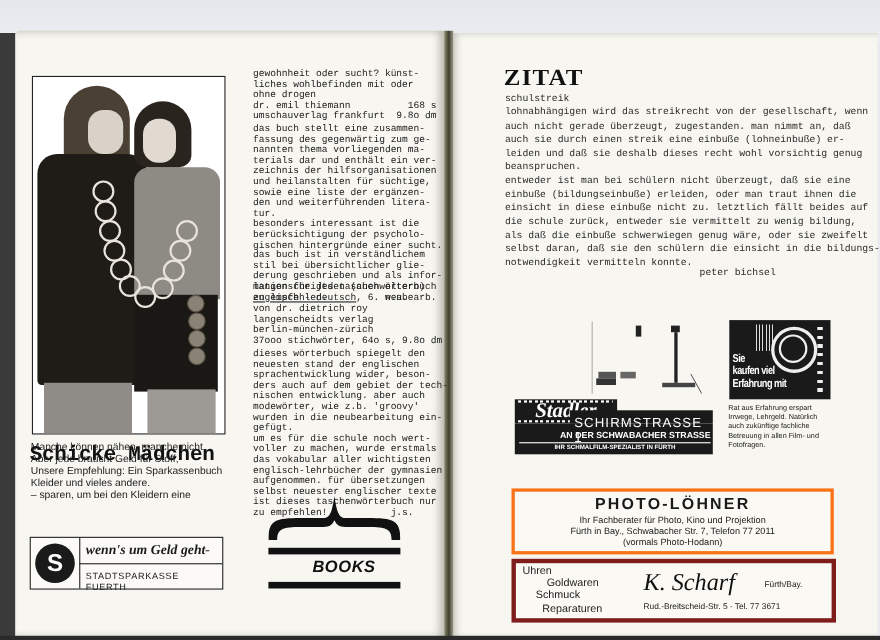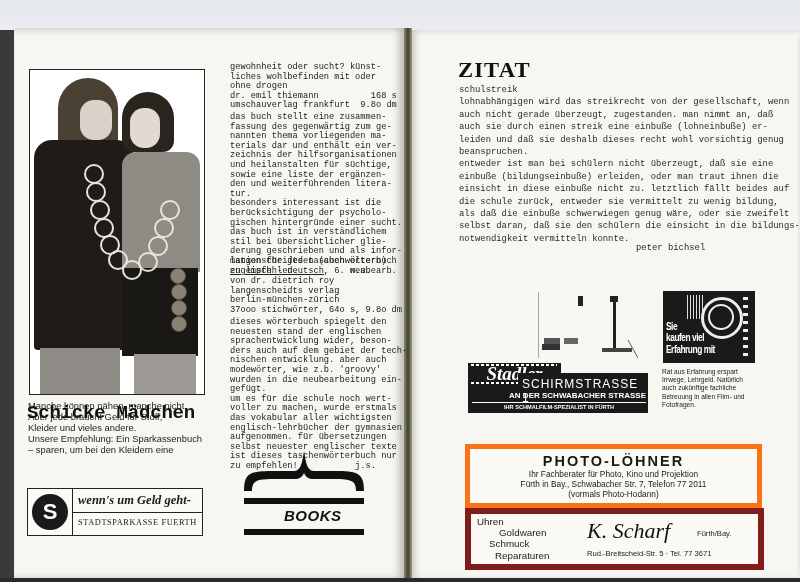--- a/index.html
+++ b/index.html
@@ -27,21 +27,21 @@
   .ring{position:absolute;width:16px;height:16px;border:2px solid #e8e4dc;border-radius:50%;}
   .disc{position:absolute;width:14px;height:14px;background:#8a8274;border-radius:50%;border:1px solid #5a5448;}
 
   .ad-title{position:absolute;left:27px;top:402px;font-family:Liberation Mono, monospace;font-weight:bold;font-size:19px;letter-spacing:-0.2px;color:#111;}
   .ad-body{position:absolute;left:28px;top:400px;width:190px;font-size:9.4px;line-height:11px;color:#1c1c1c;}
   .spk-box{position:absolute;left:27px;top:488px;width:174px;height:46px;border:1px solid #222;background:#fbfaf6;}
   .spk-logo{position:absolute;left:4px;top:5px;width:36px;height:36px;border-radius:50%;background:#1a1a1a;color:#fff;font-weight:bold;font-size:22px;line-height:36px;text-align:center;}
   .spk-div-v{position:absolute;left:44px;top:0;width:1px;height:46px;background:#222;}
   .spk-div-h{position:absolute;left:44px;top:23px;width:130px;height:1px;background:#222;}
   .spk-slogan{position:absolute;left:50px;top:4px;font-family:"Liberation Serif",serif;font-style:italic;font-weight:bold;font-size:12.5px;}
-  .spk-name{position:absolute;left:50px;top:29px;font-family:Liberation Serif, serif;font-size:8.3px;letter-spacing:0.6px;}
+  .spk-name{position:absolute;left:50px;top:29px;font-family:Liberation Sans, sans-serif;font-size:8.3px;letter-spacing:0.6px;}
 
   
   .col-text{position:absolute;left:230px;width:180px;font-size:8.7px;line-height:9.6px;white-space:pre;color:#222;}
   .u{text-decoration:underline;}
 
   .books-logo{position:absolute;left:244px;top:451px;width:120px;height:88px;}
   .brace{position:absolute;left:0;top:0;width:120px;height:40px;}
   .books-bar{position:absolute;left:0;height:6px;width:120px;background:#111;}
   .books-label{position:absolute;left:40px;top:56px;font-family:"Liberation Sans",sans-serif;font-weight:bold;font-style:italic;font-size:15px;color:#111;letter-spacing:0.5px;}
 
@@ -61,25 +61,25 @@
   .stadler-spec{position:absolute;left:4px;top:17px;width:174px;text-align:center;font-size:5.6px;font-weight:bold;border-top:1px solid #fff;padding-top:1px;}
 
   .exp-box{position:absolute;left:663px;top:291px;width:92px;height:72px;background:#1a1a1a;color:#fff;overflow:hidden;}
   .exp-lens{position:absolute;left:38px;top:6px;width:36px;height:36px;border:3px solid #eee;border-radius:50%;}
   .exp-lens-in{position:absolute;left:45px;top:13px;width:22px;height:22px;border:2px solid #eee;border-radius:50%;}
   .exp-stripes{position:absolute;left:24px;top:4px;width:16px;height:24px;background:repeating-linear-gradient(90deg,#ddd 0 1px,transparent 1px 3px);}
   .exp-holes{position:absolute;left:80px;top:6px;width:5px;height:60px;background:repeating-linear-gradient(#eee 0 3px,transparent 3px 8px);}
   .exp-text{position:absolute;left:3px;top:30px;font-family:"Liberation Sans",sans-serif;font-weight:bold;font-size:10.5px;line-height:11.3px;letter-spacing:-0.6px;transform:scaleX(0.8);transform-origin:left;}
   .exp-desc{position:absolute;left:662px;top:368px;width:94px;font-size:6.6px;line-height:8.2px;color:#222;}
 
-  .photo-loehner{position:absolute;left:465px;top:444px;width:287px;height:54px;border:5px solid #f97316;text-align:center;background:#faf9f4;}
+  .photo-loehner{position:absolute;left:465px;top:444px;width:287px;height:54px;border:3px solid #f97316;text-align:center;background:#faf9f4;}
   .pl-title{margin-top:4px;font-weight:bold;font-size:14.5px;letter-spacing:2px;}
   .pl-line{font-size:8.3px;line-height:10px;}
 
-  .scharf{position:absolute;left:465px;top:508px;width:287px;height:50px;border:6px solid #7f1d1d;background:#faf9f4;}
+  .scharf{position:absolute;left:465px;top:508px;width:287px;height:50px;border:4px solid #7f1d1d;background:#faf9f4;}
   .sch-items{position:absolute;left:6px;top:2px;font-family:"Liberation Sans",sans-serif;font-size:9.8px;line-height:11.2px;color:#222;}
   .sch-item{display:block;}
   .sch-name{position:absolute;left:116px;top:4px;font-family:"Liberation Serif",serif;font-style:italic;font-size:22px;color:#111;}
   .sch-city{position:absolute;left:226px;top:15px;font-size:7.6px;}
   .sch-addr{position:absolute;left:116px;top:35px;font-size:7.6px;}
 </style>
 </head>
 <body>
 
 <div class="bg-top"></div>
@@ -113,22 +113,22 @@
   <div class="disc" style="left:140px;top:198px"></div>
   <div class="disc" style="left:141px;top:214px"></div>
   <div class="disc" style="left:141px;top:230px"></div>
   <div class="disc" style="left:141px;top:246px"></div>
 </div>
 
 <div class="ad-title">Schicke Mädchen</div>
 <div class="ad-body">
   <div>Manche können nähen, manche nicht.</div>
   <div>Aber jede braucht Geld für Stoff,</div>
+  <div>Unsere Empfehlung: Ein Sparkassenbuch</div>
   <div>Kleider und vieles andere.</div>
-  <div>Unsere Empfehlung: Ein Sparkassenbuch</div>
   <div>– sparen, um bei den Kleidern eine</div>
 </div>
 
 <div class="spk-box">
   <div class="spk-logo">S</div>
   <div class="spk-div-v"></div>
   <div class="spk-div-h"></div>
   <div class="spk-slogan">wenn's um Geld geht-</div>
   <div class="spk-name">STADTSPARKASSE FUERTH</div>
 </div>

